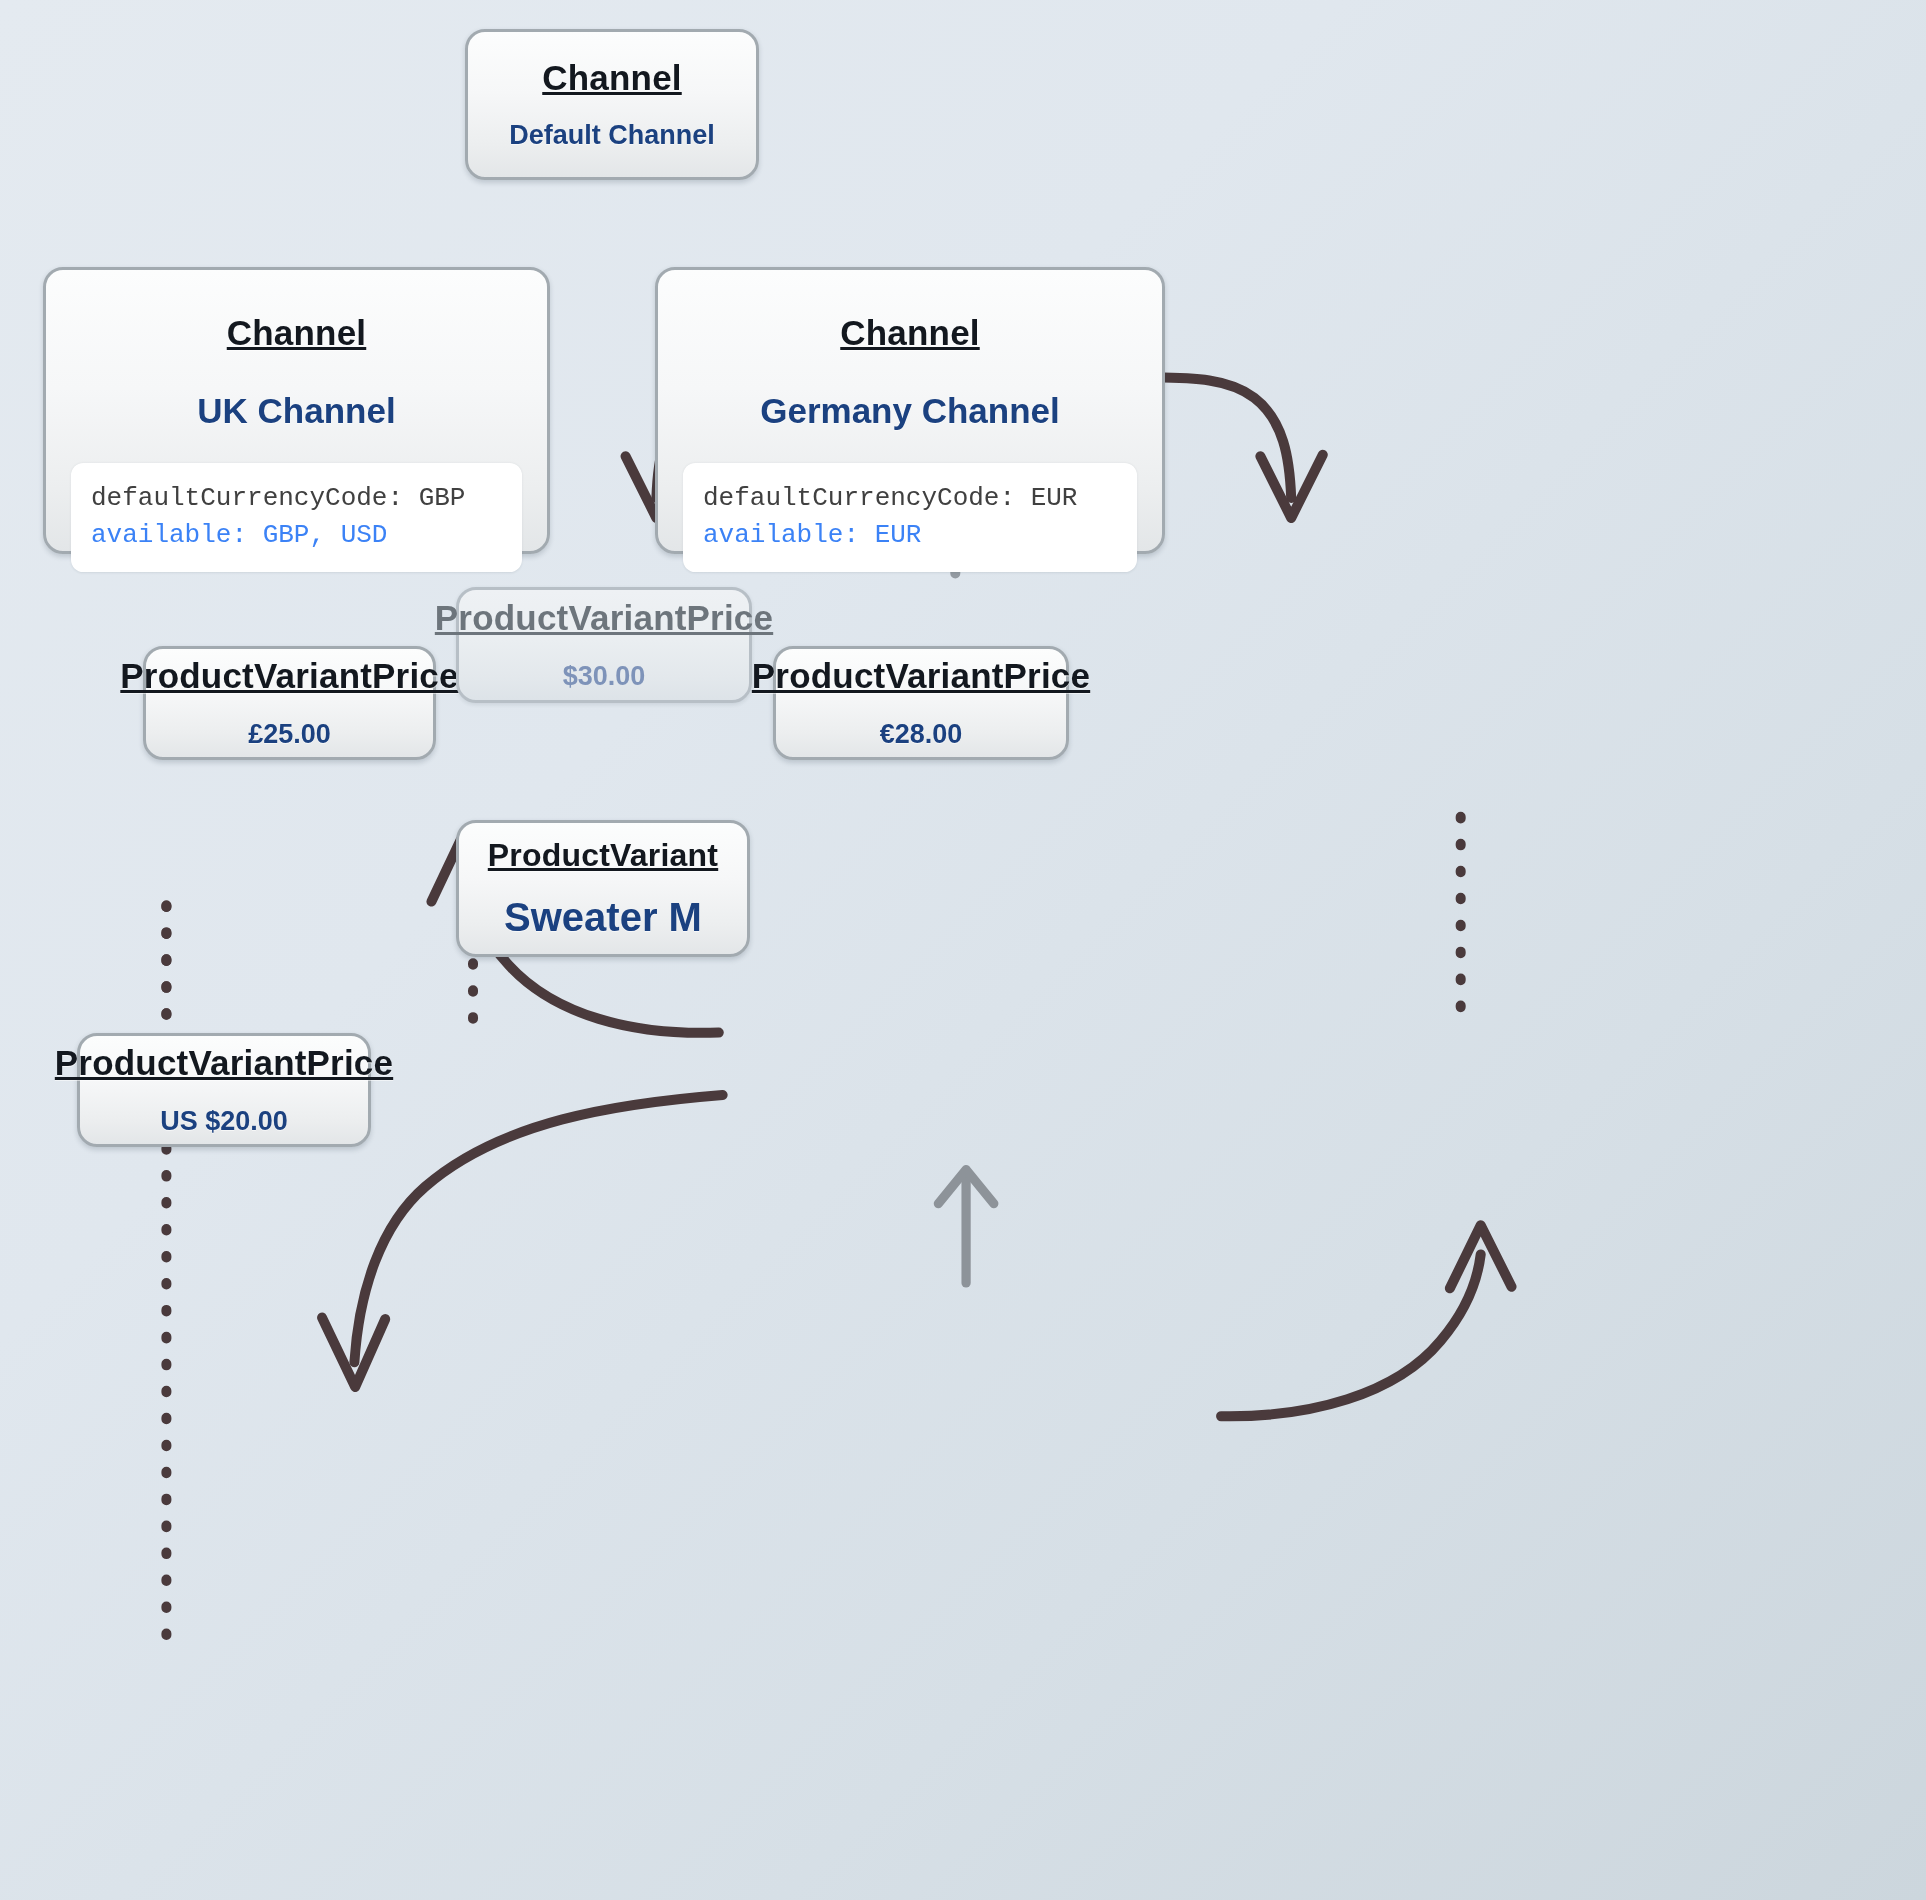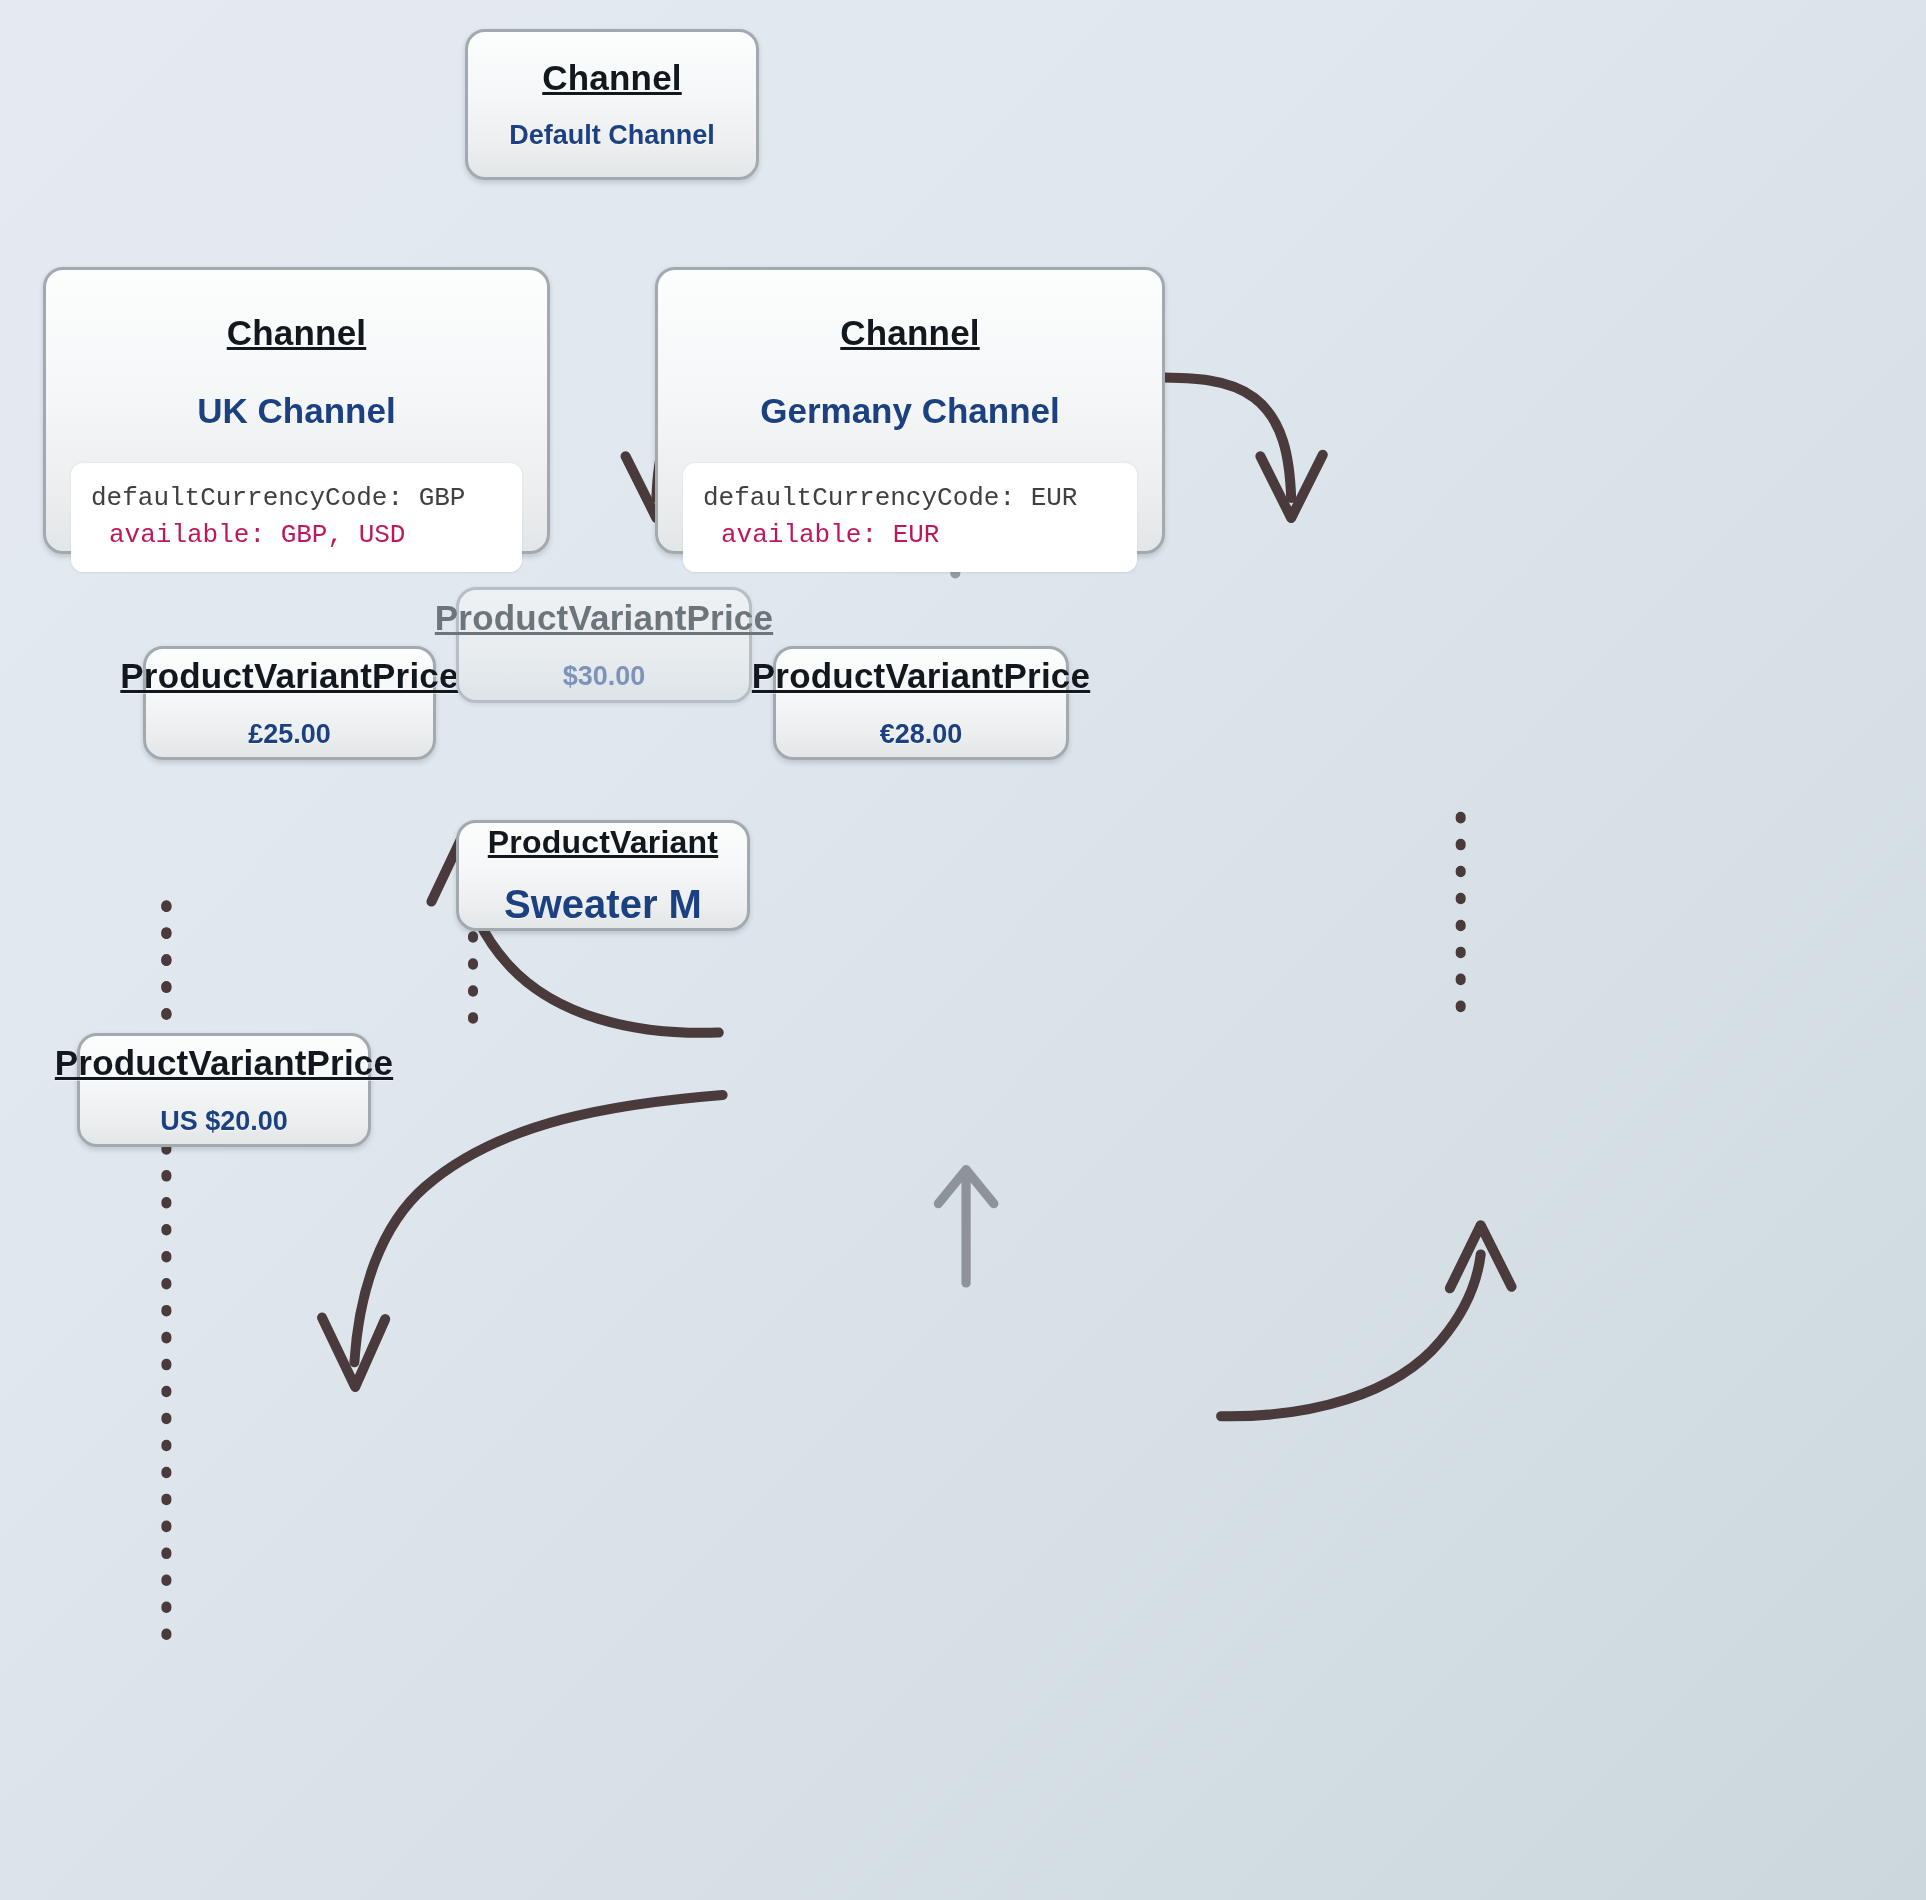--- a/index.html
+++ b/index.html
@@ -65,36 +65,36 @@
     text-align:left;
     box-shadow:0 0.8px 2.3px rgba(40,55,70,.10);
   }
   .currency-panel .line {
     font-family:"Liberation Mono", "DejaVu Sans Mono", monospace;
     font-size:26px;
     line-height:1.42;
     white-space:pre;
   }
   .currency-panel .line.primary { color:#404040; }
-  .currency-panel .line.secondary { color:#be185d;margin-left:18px; }
+  .currency-panel .line.secondary { color:#3b82f6; }
 
   #node-uk-channel { left:43px; top:267px; width:507px; height:287px; }
   #node-germany-channel { left:655px; top:267px; width:510px; height:287px; }
 
   
   .price-node .title { font-size:35px; margin-bottom:23px; }
   .price-node .value { font-size:27px; }
 
   #node-price-gbp   { left:143px;  top:646px;  width:293px; height:114px; }
   #node-price-usd-dim { left:456px; top:587px; width:296px; height:116px; }
   #node-price-eur   { left:773px; top:646px; width:296px; height:114px; }
   #node-price-usd   { left:77px;  top:1033px; width:294px; height:114px; }
 
   
-  #node-product-variant { left:456px; top:820px; width:294px; height:111px; }
+  #node-product-variant { left:456px; top:820px; width:294px; height:137px; }
   #node-product-variant .title { font-size:32px; margin-bottom:21.6px; }
   #node-product-variant .value { font-size:40px; }
 </style>
 </head>
 <body>
 
 <div id="canvas">
 
   <svg class="edges" viewBox="0 0 2500 2467">
     <defs>

